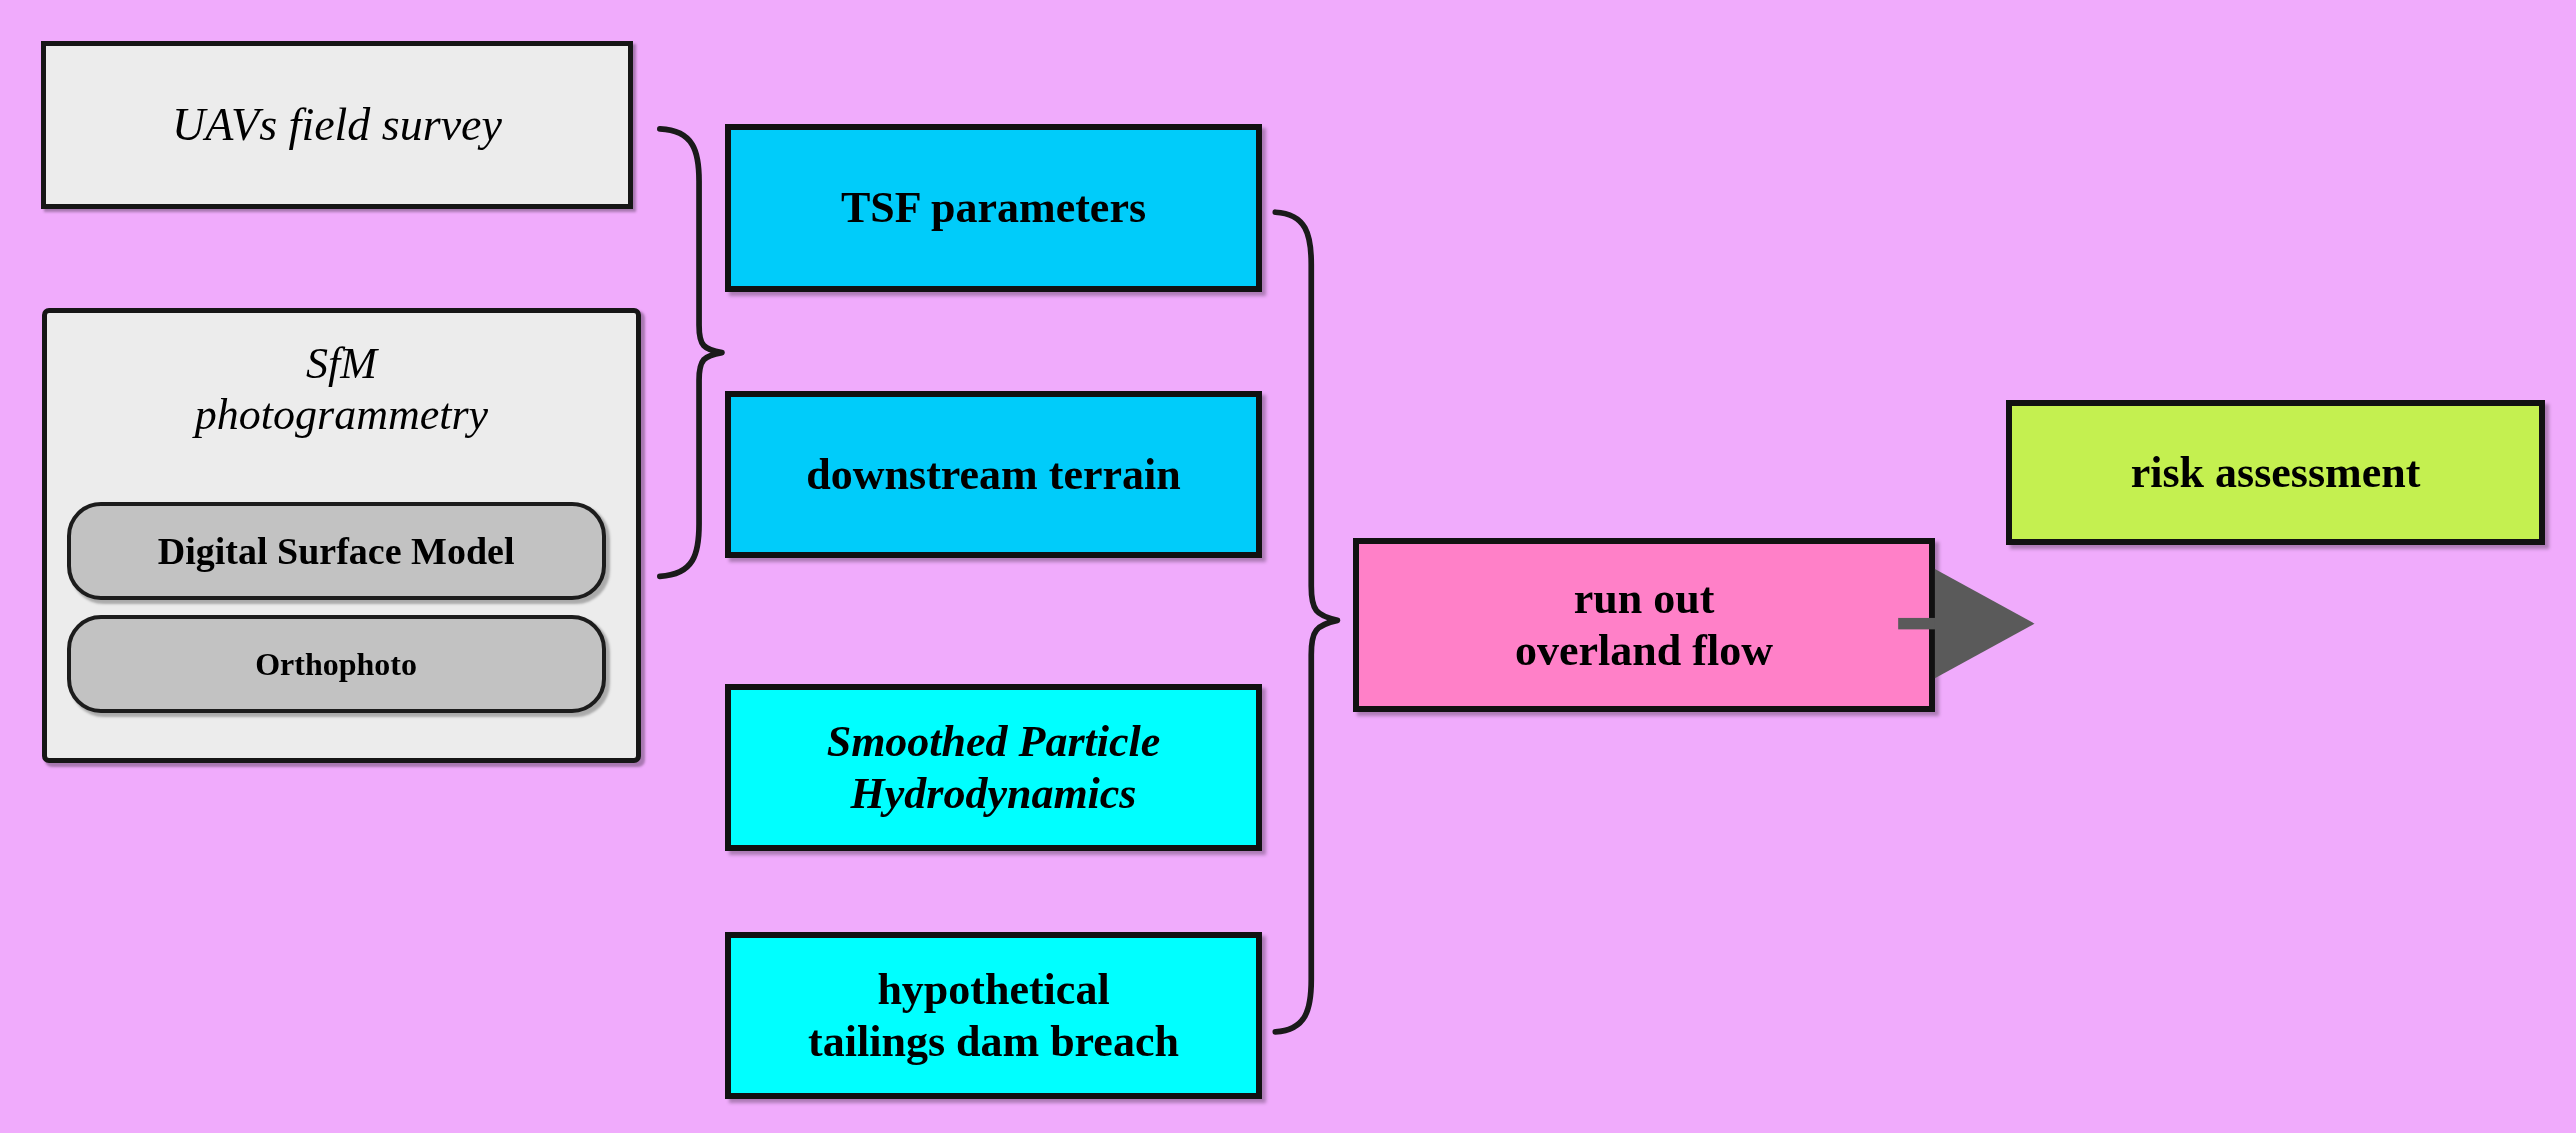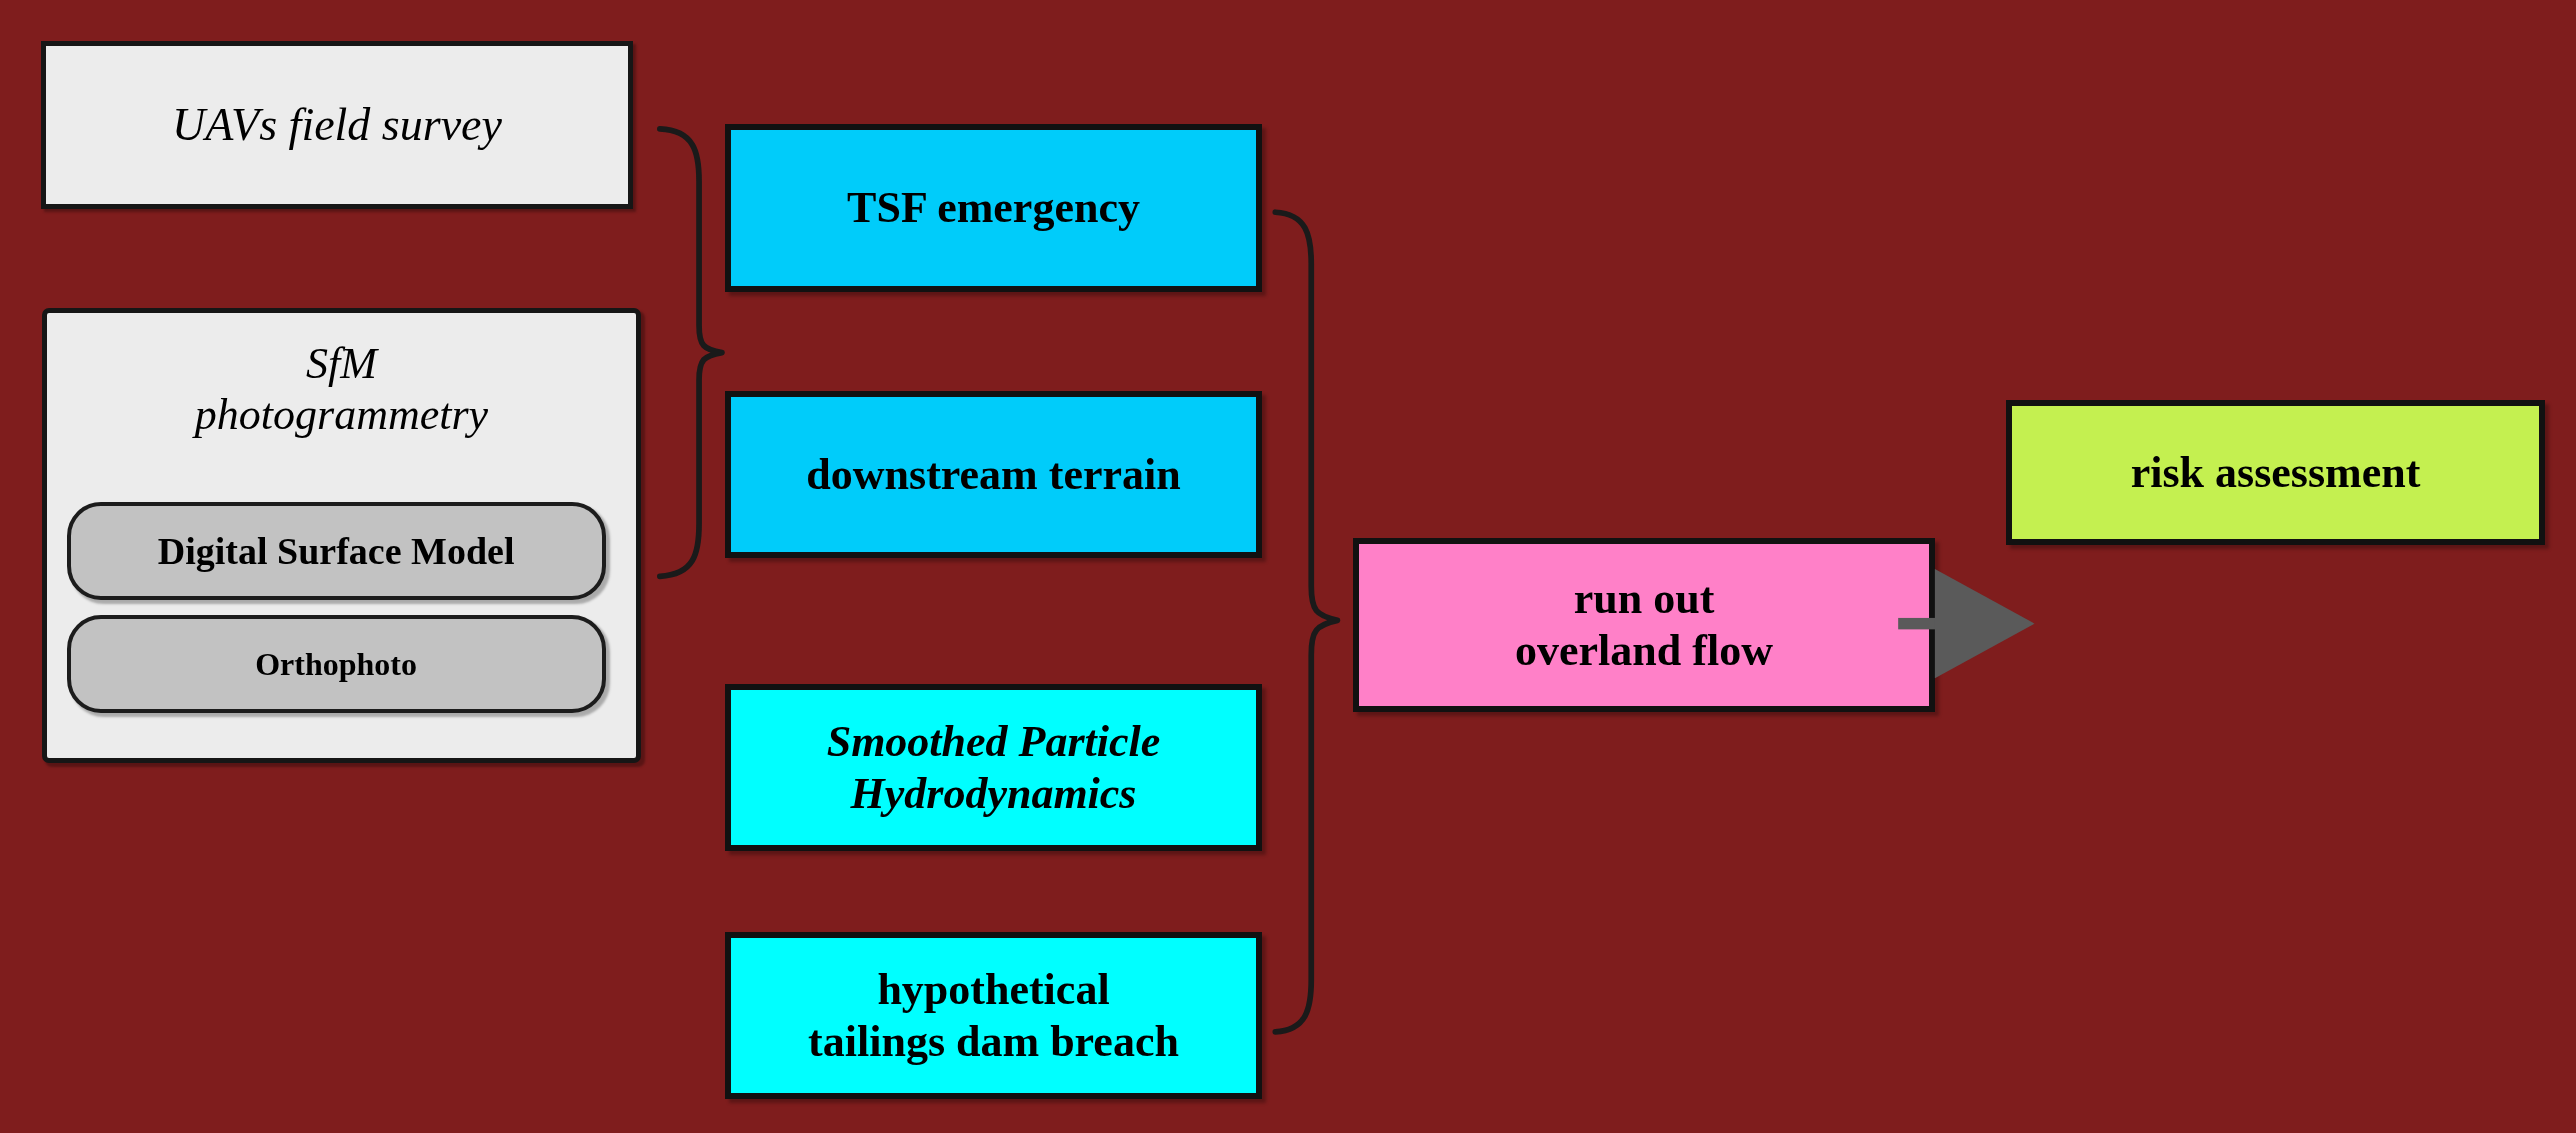--- a/index.html
+++ b/index.html
@@ -1,21 +1,21 @@
 <!DOCTYPE html>
 <html style="font-size:13px"><head>
 <meta charset="utf-8">
 <title>TSF Workflow Diagram</title>
 <style>
   html,body{margin:0;padding:0;background:#ffffff;}
   #stage{
     position:relative;
     width:2576px;
     height:1133px;
-    background:#7f1d1d;
+    background:#f0abfc;
     overflow:hidden;
     font-family:"Liberation Serif", "DejaVu Serif", serif;
   }
   .node{
     position:absolute;
     box-sizing:border-box;
     display:flex;
     align-items:center;
     justify-content:center;
     text-align:center;
@@ -83,21 +83,21 @@
     <div class="pill" style="left:19.6px; top:189px; width:539px; height:98px; font-size:38px;">
       <span>Digital Surface Model</span>
     </div>
 
     <div class="pill" style="left:19.6px; top:302px; width:539px; height:98px; font-size:32px;">
       <span>Orthophoto</span>
     </div>
   </div>
 
   <div class="node proc" style="left:725px; top:124px; width:537px; height:168px; background:#00ccfa; font-size:44px;">
-    <span>TSF emergency</span>
+    <span>TSF parameters</span>
   </div>
 
   <div class="node proc" style="left:725px; top:391px; width:537px; height:167px; background:#00ccfa; font-size:44px;">
     <span>downstream terrain</span>
   </div>
 
   <div class="node proc italic" style="left:725px; top:657px; width:537px; height:167px; background:#00ffff; font-size:44px;">
     <span>Smoothed Particle
 Hydrodynamics</span>
   </div>

